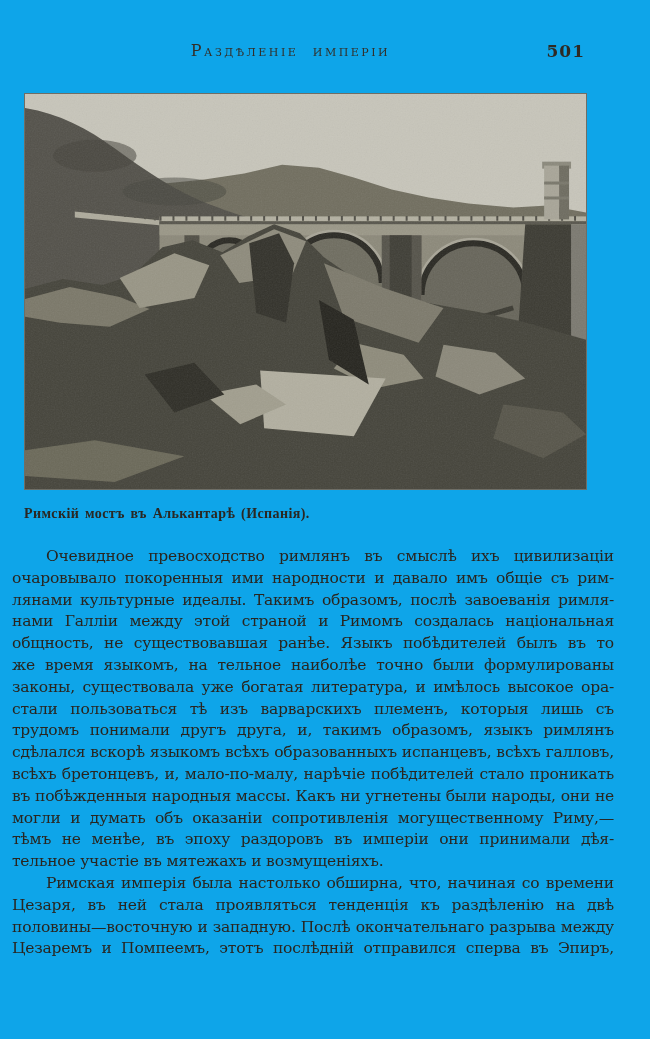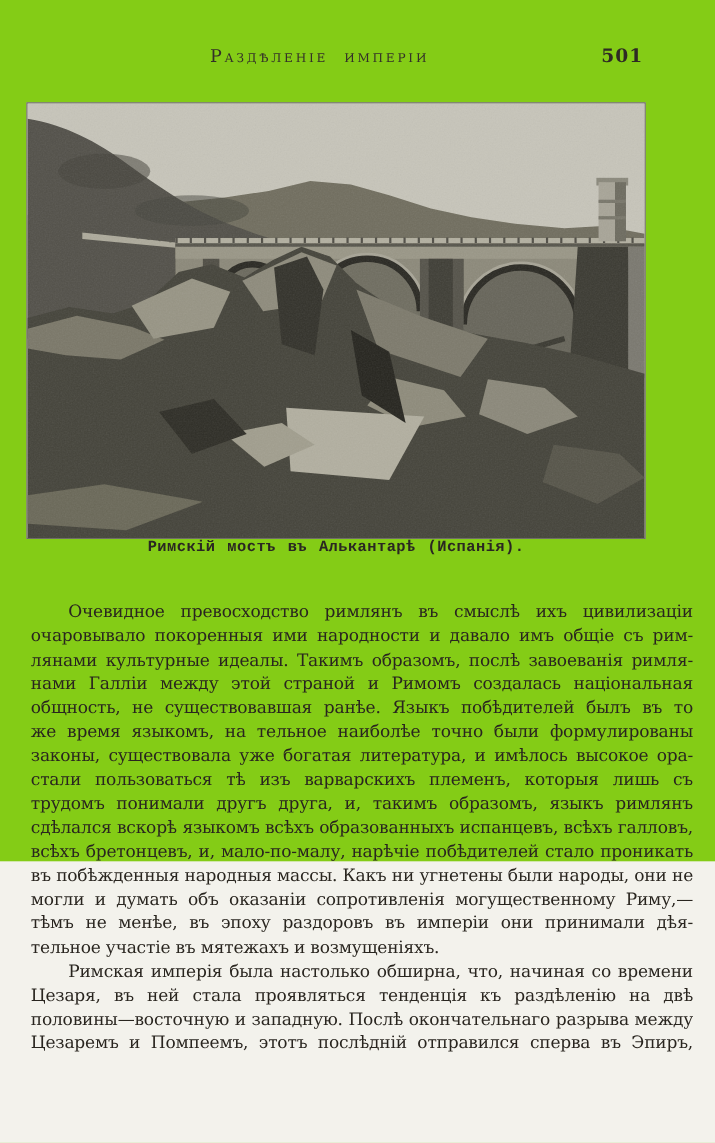--- a/index.html
+++ b/index.html
@@ -3,41 +3,41 @@
 <meta charset="utf-8">
 <style>
   html,body{margin:0;padding:0;}
   body{
     width:650px;height:1039px;
     background:#f3f2ec;
     font-family:"DejaVu Serif", serif;
     color:#2b2722;
     overflow:hidden;
   }
-  .page{position:relative;width:650px;height:783px;background:#84cc16;}
+  .page{position:relative;width:650px;height:1039px;background:#0ea5e9;}
   
   .header{position:absolute;top:41px;left:24px;width:563px;height:22px;}
   .running-title{
     position:absolute;left:0;right:30px;text-align:center;
     font-variant:small-caps;font-size:16px;letter-spacing:2.5px;word-spacing:7px;
     color:#332f29;
   }
   .page-number{position:absolute;right:2px;top:0;font-size:17px;letter-spacing:1px;color:#2e2a24;font-weight:bold;}
   
   .figure{position:absolute;top:93px;left:24px;width:563px;margin:0;}
   .photo{width:563px;height:397px;border:1px solid #6f6e66;box-sizing:border-box;background:#c7c5ba;}
   .photo svg{display:block;width:100%;height:100%;}
   figcaption{
-    text-align:center;
-    font-family:Liberation Mono, monospace;font-weight:bold;font-size:14px;
+    margin-top:16px;text-align:left;
+    font-family:Liberation Serif, serif;font-weight:bold;font-size:14px;
     letter-spacing:.4px;word-spacing:2px;color:#2a2722;
   }
   
   .body-text{
-    position:absolute;top:546px;left:28px;width:602px;
+    position:absolute;top:546px;left:12px;width:602px;
     font-size:15.5px;line-height:21.8px;letter-spacing:-0.2px;color:#29251f;
   }
   .para{margin:0;}
   .line{
     text-align:justify;text-align-last:justify;
     height:21.8px;overflow:hidden;
   }
   .line.first{text-indent:34px;}
   .line.noJust{text-align-last:left;}
 </style>

